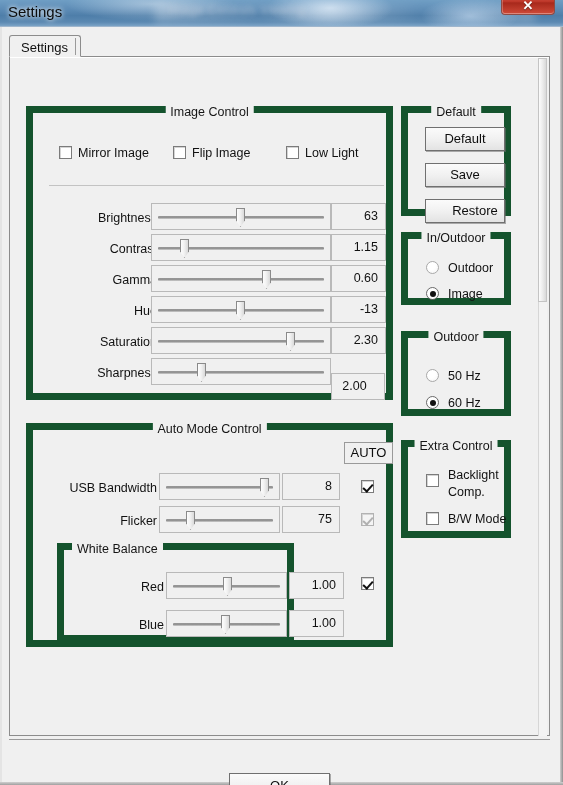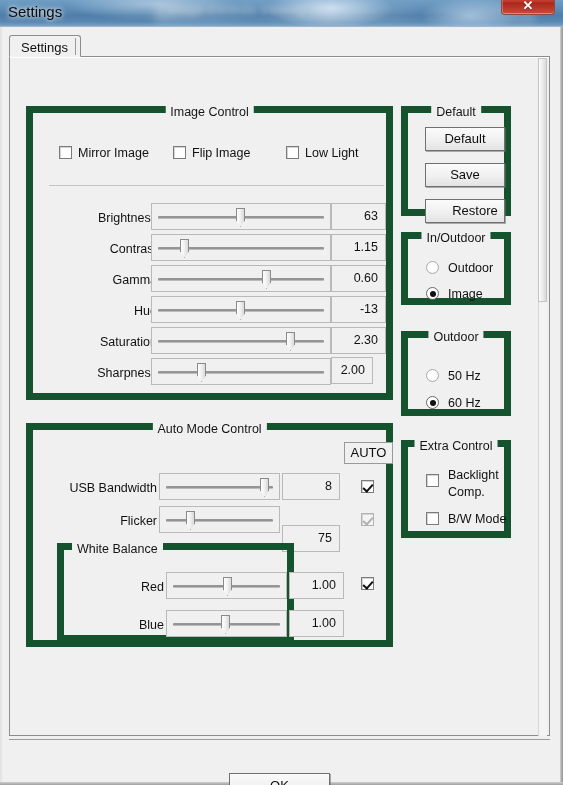--- a/index.html
+++ b/index.html
@@ -386,42 +386,42 @@
           <div class="track"></div>
           <div class="thumb" style="left:134px;"></div>
         </div>
         <div class="valuefield" style="left:298px; top:214px; width:55px;">2.30</div>
 
         <div class="ctl-label" style="left:31px; top:253px; width:93px; text-align:right;">Sharpness</div>
         <div class="slider" style="left:118px; top:245px; width:180px;">
           <div class="track"></div>
           <div class="thumb" style="left:45px;"></div>
         </div>
-        <div class="valuefield" style="left:298px; top:244px; width:42px;">2.00</div>
+        <div class="valuefield" style="left:298px; top:260px; width:54px;text-align:center;">2.00</div>
       </div>
 
       <div class="groupbox" style="left:16px; top:366px; width:367px; height:224px;">
         <div class="gb-title center">Auto Mode Control</div>
 
         <div class="pushbtn flat" style="left:311px; top:12px; width:49px; height:22px; line-height:20px;">AUTO</div>
 
         <div class="ctl-label" style="left:20px; top:51px; width:104px; text-align:right;">USB Bandwidth</div>
         <div class="slider" style="left:126px; top:43px; width:121px;">
           <div class="track"></div>
           <div class="thumb" style="left:100px;"></div>
         </div>
         <div class="valuefield" style="left:249px; top:43px; width:58px;">8</div>
         <div class="cb checked" style="left:328px; top:50px;"></div>
 
         <div class="ctl-label" style="left:20px; top:84px; width:104px; text-align:right;">Flicker</div>
         <div class="slider" style="left:126px; top:76px; width:121px;">
           <div class="track"></div>
           <div class="thumb" style="left:26px;"></div>
         </div>
-        <div class="valuefield" style="left:249px; top:76px; width:58px;margin-top:19px;">75</div>
+        <div class="valuefield" style="left:249px; top:76px; width:58px;">75</div>
         <div class="cb checked disabled" style="left:328px; top:83px;"></div>
 
         <div class="groupbox" style="left:24px; top:113px; width:237px; height:99px;">
           <div class="gb-title left">White Balance</div>
 
           <div class="ctl-label" style="left:20px; top:30px; width:80px; text-align:right;">Red</div>
           <div class="slider" style="left:102px; top:22px; width:121px;">
             <div class="track"></div>
             <div class="thumb" style="left:56px;"></div>
           </div>

